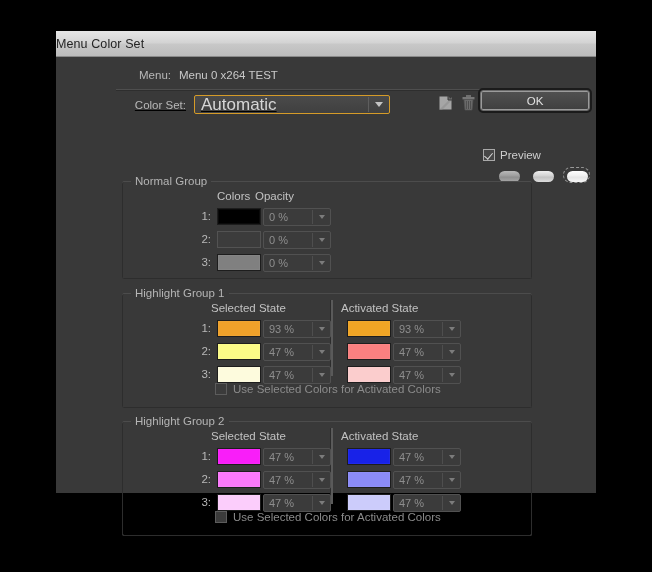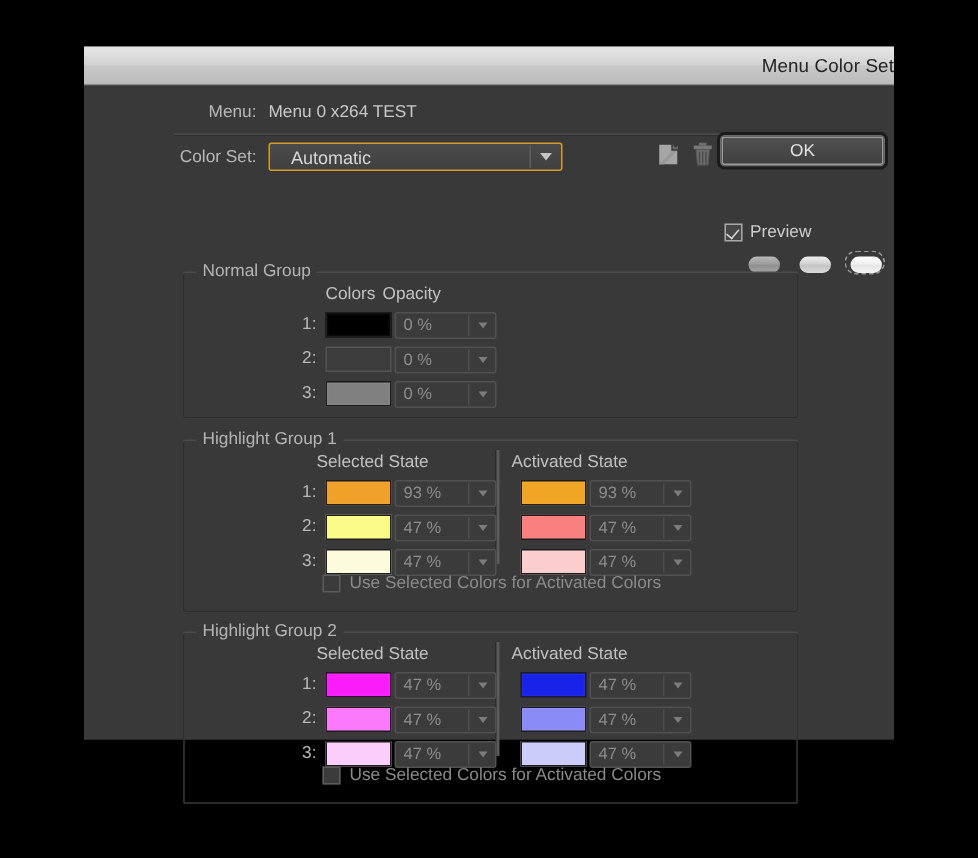--- a/index.html
+++ b/index.html
@@ -29,21 +29,21 @@
     background: #393939;
     box-shadow: 0 2px 6px rgba(0,0,0,0.8);
   }
 
   .titlebar {
     height: 25px;
     background: linear-gradient(to bottom, #e6e6e6 0%, #d3d3d3 48%, #c8c8c8 52%, #bcbcbc 100%);
     border-bottom: 1px solid #8a8a8a;
     display: flex;
     align-items: center;
-    justify-content: flex-end;
+    justify-content: flex-start;
     position: relative;
   }
   .titlebar-text {
     font-size: 12.5px;
     color: #242424;
     letter-spacing: 0.1px;
   }
 
   .dialog-body {
     position: relative;
@@ -53,21 +53,21 @@
   }
 
   
   .toprow {
     position: absolute;
     display: flex;
     align-items: center;
     padding-left: 21px;
   }
   .row-menu { left: 0; top: 12px; width: 420px; }
-  .row-colorset { left: 0; top: 38px; width: 420px; }
+  .row-colorset { left: 15px; top: 38px; width: 420px; text-decoration: underline; }
 
   .field-label {
     font-size: 11.5px;
     color: #b8b8b8;
     text-align: right;
     width: 102px;
     padding-right: 8px;
     box-sizing: border-box;
   }
   .field-value {
@@ -92,25 +92,24 @@
     height: 19px;
     background: linear-gradient(to bottom, #4a4a4a 0%, #404040 100%);
     border: 1px solid #d59b28;
     border-radius: 2px;
     box-sizing: border-box;
     display: flex;
     align-items: center;
     cursor: default;
   }
   .combo-text {
-    font-size: 12px;
+    font-size: 17px;
     color: #d6d6d6;
     padding-left: 6px;
     flex: 1;
-    margin-left: 8px;
   }
   .combo-sep {
     width: 1px;
     height: 15px;
     background: #5e5e5e;
   }
   .combo-arrow {
     width: 20px;
     display: flex;
     align-items: center;

